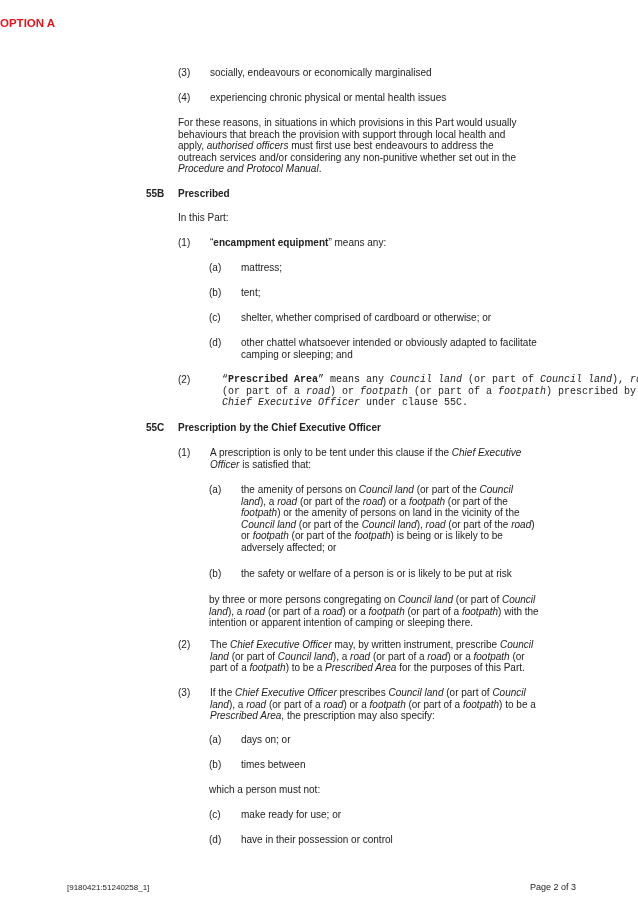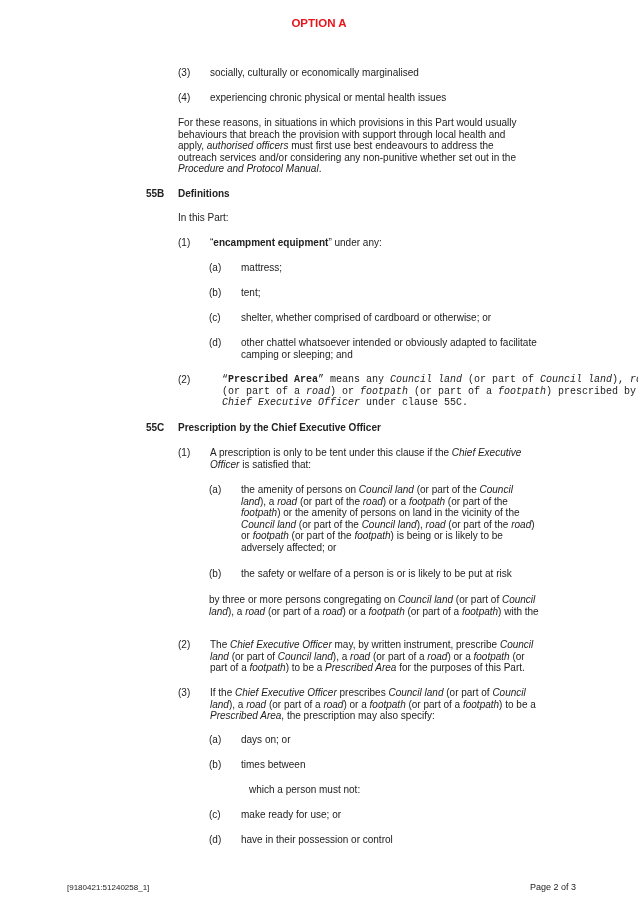--- a/index.html
+++ b/index.html
@@ -1,59 +1,59 @@
 <!DOCTYPE html>
 <html><head>
 <meta charset="utf-8">
 <style>
   html, body { margin: 0; padding: 0; background: #ffffff; }
   body { width: 638px; height: 912px; position: relative; overflow: hidden;
          font-family: "Liberation Sans", sans-serif; font-size: 10px; color: #222; line-height: 11.6px; }
-  .title { position: absolute; top: 18px; left: 0; width: 638px; text-align: center;
+  .title { position: absolute; top: 18px; left: 0; width: 638px; text-align: left;
            color: #e8141c; font-weight: bold; font-size: 11.5px; }
   .blk { position: absolute; }
   .lbl { position: absolute; }
   i { font-style: italic; }
   b { font-weight: bold; }
   .footer-left { position: absolute; top: 882px; left: 67px; font-size: 8px; }
   .footer-right { position: absolute; top: 882px; left: 530px; font-size: 9px; }
 </style>
 </head>
 <body>
 
 <div>
 
   <div class="title">OPTION A</div>
 
   <div class="blk" style="top:67px; left:178px;">
     <span class="lbl" style="left:0;">(3)</span>
-    <span class="lbl" style="left:32px; white-space:nowrap;">socially, culturally or economically marginalised</span>
+    <span class="lbl" style="left:32px; white-space:nowrap;">socially, endeavours or economically marginalised</span>
   </div>
   <div class="blk" style="top:92px; left:178px;">
     <span class="lbl" style="left:0;">(4)</span>
     <span class="lbl" style="left:32px; white-space:nowrap;">experiencing chronic physical or mental health issues</span>
   </div>
 
   <div class="blk" style="top:117px; left:178px; white-space:nowrap;">
     <div>For these reasons, in situations in which provisions in this Part would usually</div>
     <div>behaviours that breach the provision with support through local health and</div>
     <div><span>apply, </span><i>authorised officers</i><span> must first use best endeavours to address the</span></div>
     <div>outreach services and/or considering any non-punitive whether set out in the</div>
     <div><i>Procedure and Protocol Manual</i><span>.</span></div>
   </div>
 
   <div class="blk" style="top:188px; left:146px; font-weight:bold;">
     <span class="lbl" style="left:0;">55B</span>
-    <span class="lbl" style="left:32px; white-space:nowrap;">Definitions</span>
+    <span class="lbl" style="left:32px; white-space:nowrap;">Prescribed</span>
   </div>
   <div class="blk" style="top:212px; left:178px;">In this Part:</div>
 
   <div class="blk" style="top:237px; left:178px;">
     <span class="lbl" style="left:0;">(1)</span>
-    <span class="lbl" style="left:32px; white-space:nowrap;"><span>“</span><b>encampment equipment</b><span>” under any:</span></span>
+    <span class="lbl" style="left:32px; white-space:nowrap;"><span>“</span><b>encampment equipment</b><span>” means any:</span></span>
   </div>
 
   <div class="blk" style="top:262px; left:209px;">
     <span class="lbl" style="left:0;">(a)</span>
     <span class="lbl" style="left:32px; white-space:nowrap;">mattress;</span>
   </div>
   <div class="blk" style="top:287px; left:209px;">
     <span class="lbl" style="left:0;">(b)</span>
     <span class="lbl" style="left:32px; white-space:nowrap;">tent;</span>
   </div>
@@ -104,20 +104,21 @@
     </div>
 
   <div class="blk" style="top:568px; left:209px;">
     <span class="lbl" style="left:0;">(b)</span>
     <span class="lbl" style="left:32px; white-space:nowrap;">the safety or welfare of a person is or is likely to be put at risk</span>
   </div>
 
   <div class="blk" style="top:594px; left:209px; white-space:nowrap;">
     <div><span>by three or more persons congregating on </span><i>Council land</i><span> (or part of </span><i>Council</i></div>
     <div><i>land</i><span>), a </span><i>road</i><span> (or part of a </span><i>road</i><span>) or a </span><i>footpath</i><span> (or part of a </span><i>footpath</i><span>) with the</span></div>
+    <div>intention or apparent intention of camping or sleeping there.</div>
   </div>
 
   <div class="blk" style="top:639px; left:178px;">
     <span class="lbl" style="left:0;">(2)</span>
     <div class="lbl" style="left:32px; white-space:nowrap;">
       <div><span>The </span><i>Chief Executive Officer</i><span> may, by written instrument, prescribe </span><i>Council</i></div>
       <div><i>land</i><span> (or part of </span><i>Council land</i><span>), a </span><i>road</i><span> (or part of a </span><i>road</i><span>) or a </span><i>footpath</i><span> (or</span></div>
       <div><span>part of a </span><i>footpath</i><span>) to be a </span><i>Prescribed Area</i><span> for the purposes of this Part.</span></div>
     </div>
   </div>
@@ -132,21 +133,21 @@
   </div>
 
   <div class="blk" style="top:734px; left:209px;">
     <span class="lbl" style="left:0;">(a)</span>
     <span class="lbl" style="left:32px; white-space:nowrap;">days on; or</span>
   </div>
   <div class="blk" style="top:759px; left:209px;">
     <span class="lbl" style="left:0;">(b)</span>
     <span class="lbl" style="left:32px; white-space:nowrap;">times between</span>
   </div>
-  <div class="blk" style="top:784px; left:209px; white-space:nowrap;margin-left:40px;">which a person must not:</div>
+  <div class="blk" style="top:784px; left:209px; white-space:nowrap;">which a person must not:</div>
   <div class="blk" style="top:809px; left:209px;">
     <span class="lbl" style="left:0;">(c)</span>
     <span class="lbl" style="left:32px; white-space:nowrap;">make ready for use; or</span>
   </div>
   <div class="blk" style="top:834px; left:209px;">
     <span class="lbl" style="left:0;">(d)</span>
     <span class="lbl" style="left:32px; white-space:nowrap;">have in their possession or control</span>
   </div>
 
   <div class="footer-left">[9180421:51240258_1]</div>

